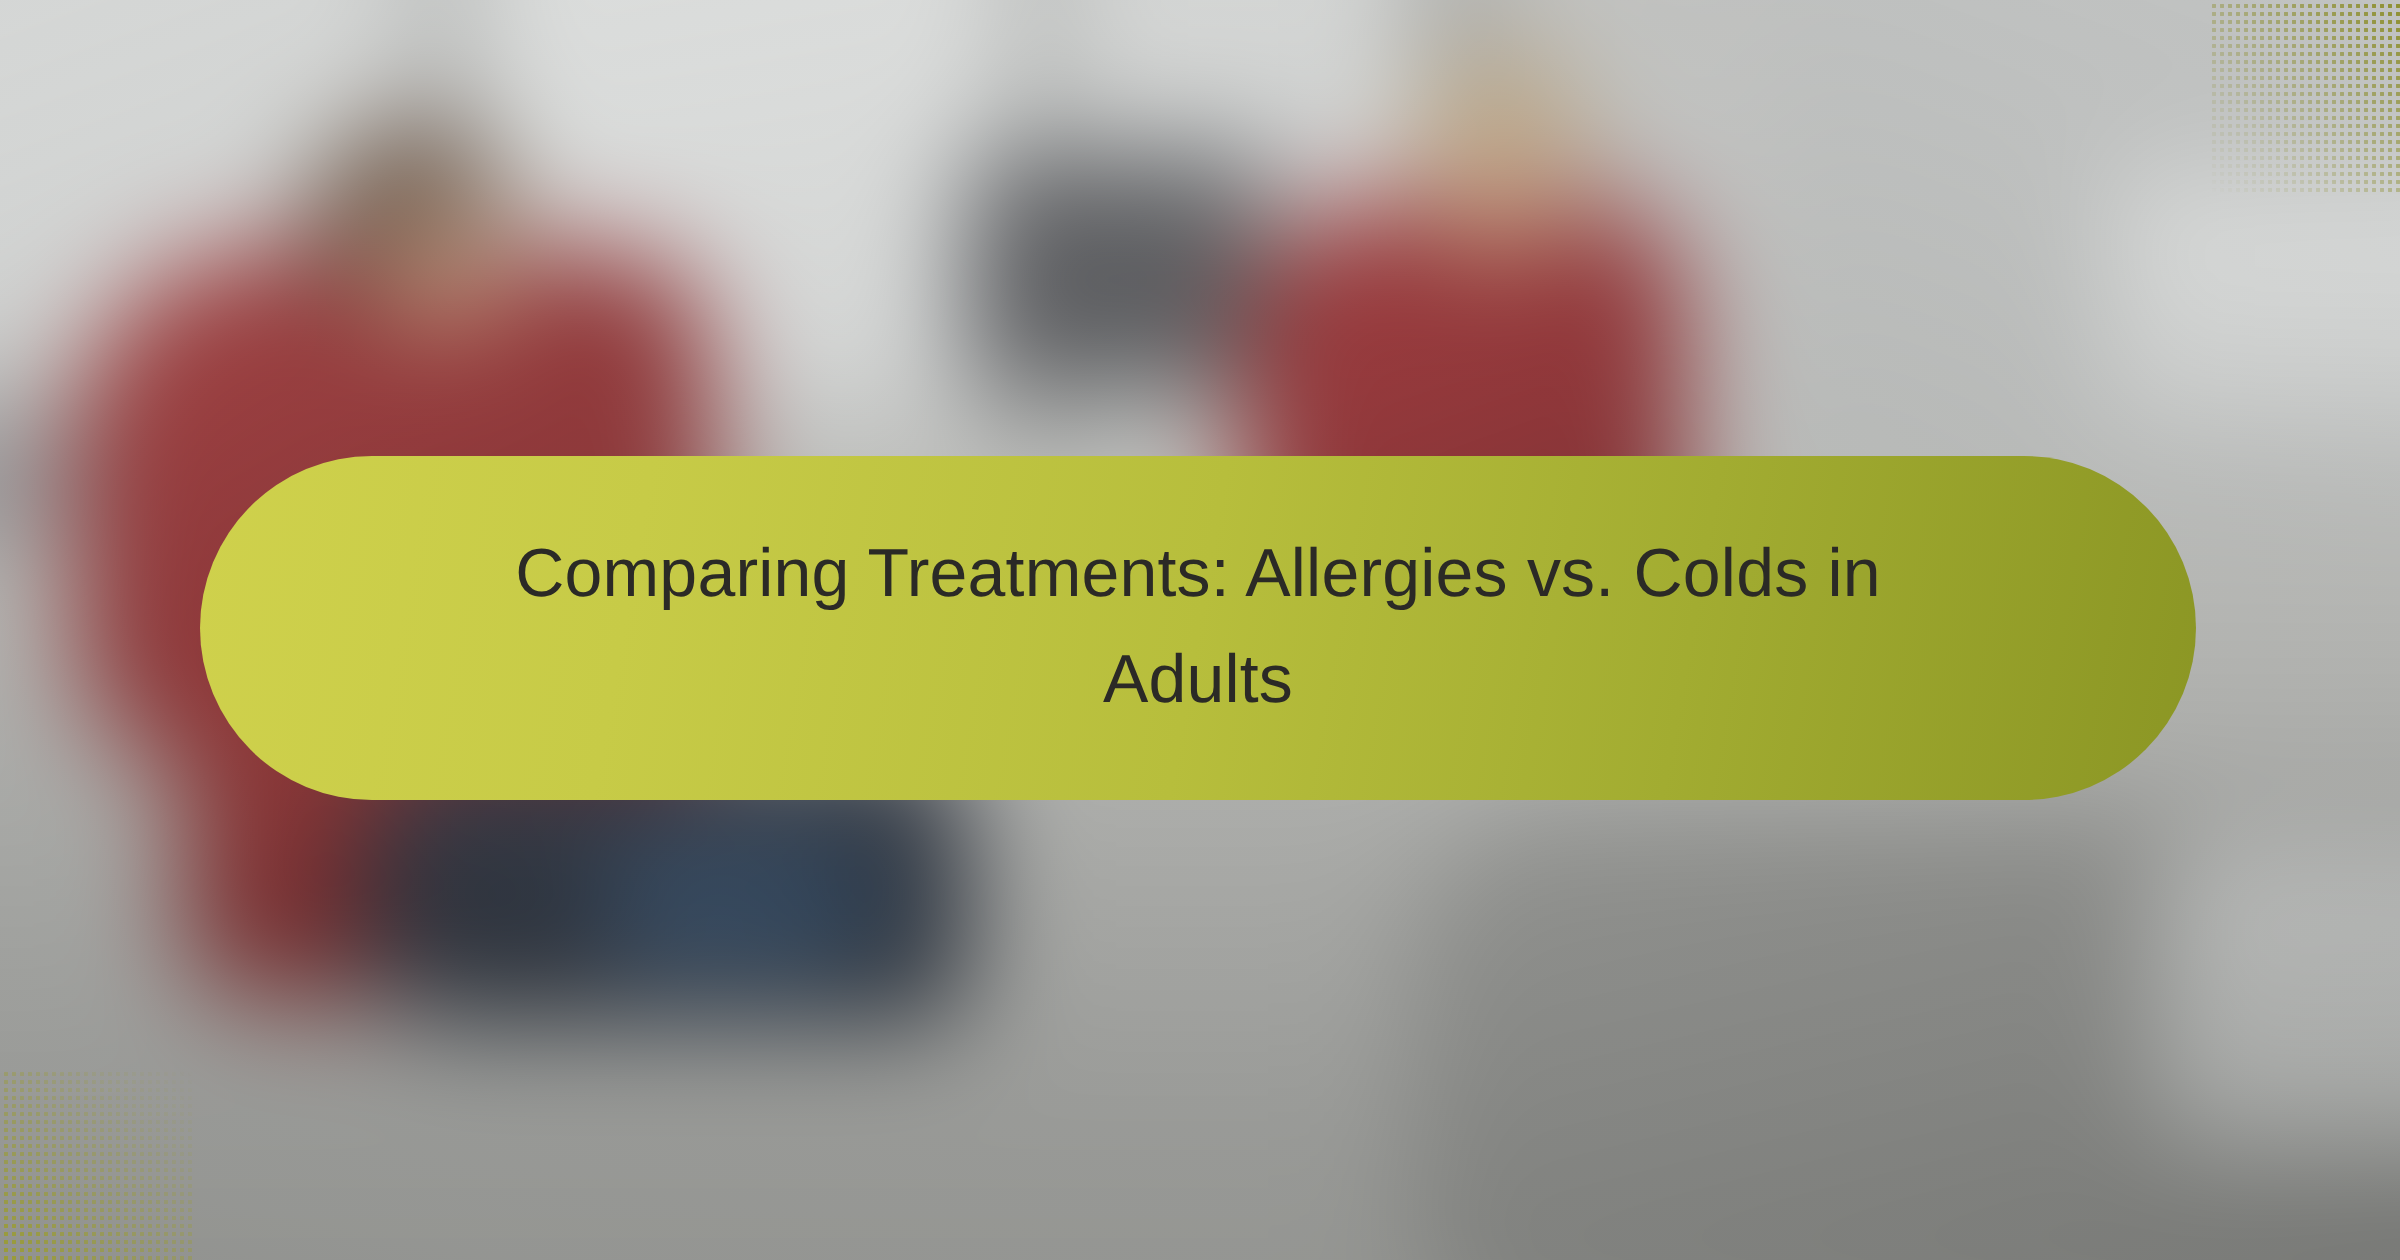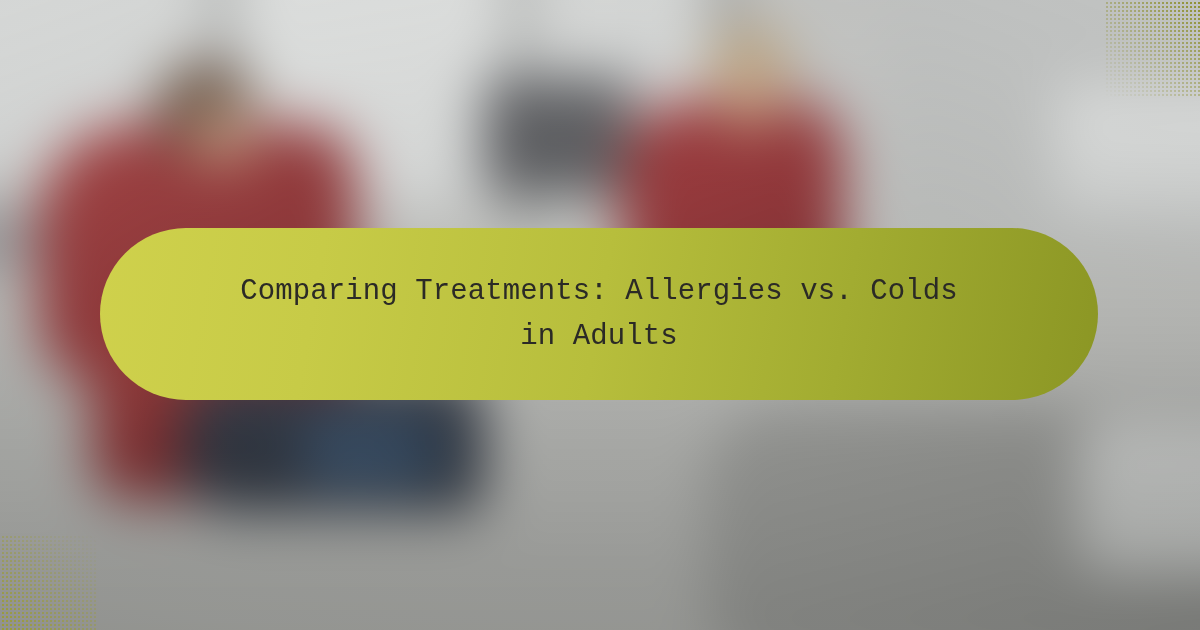--- a/index.html
+++ b/index.html
@@ -266,22 +266,22 @@
     background: linear-gradient(100deg, #cfd14c 0%, #c7cb47 22%, #b7be3c 50%, #a2ac31 74%, #8b9624 100%);
     display: flex;
     align-items: center;
     justify-content: center;
     box-sizing: border-box;
     padding: 0 70px;
   }
 
   .title-text {
     margin: 0;
-    font-family: Liberation Mono, monospace;
-    font-size: 29px;
+    font-family: Liberation Sans, sans-serif;
+    font-size: 34px;
     font-weight: 400;
     line-height: 1.56;
     letter-spacing: 0.1px;
     color: #2b2a26;
     text-align: center;
     max-width: 760px;
   }
 </style>
 </head>
 <body>

